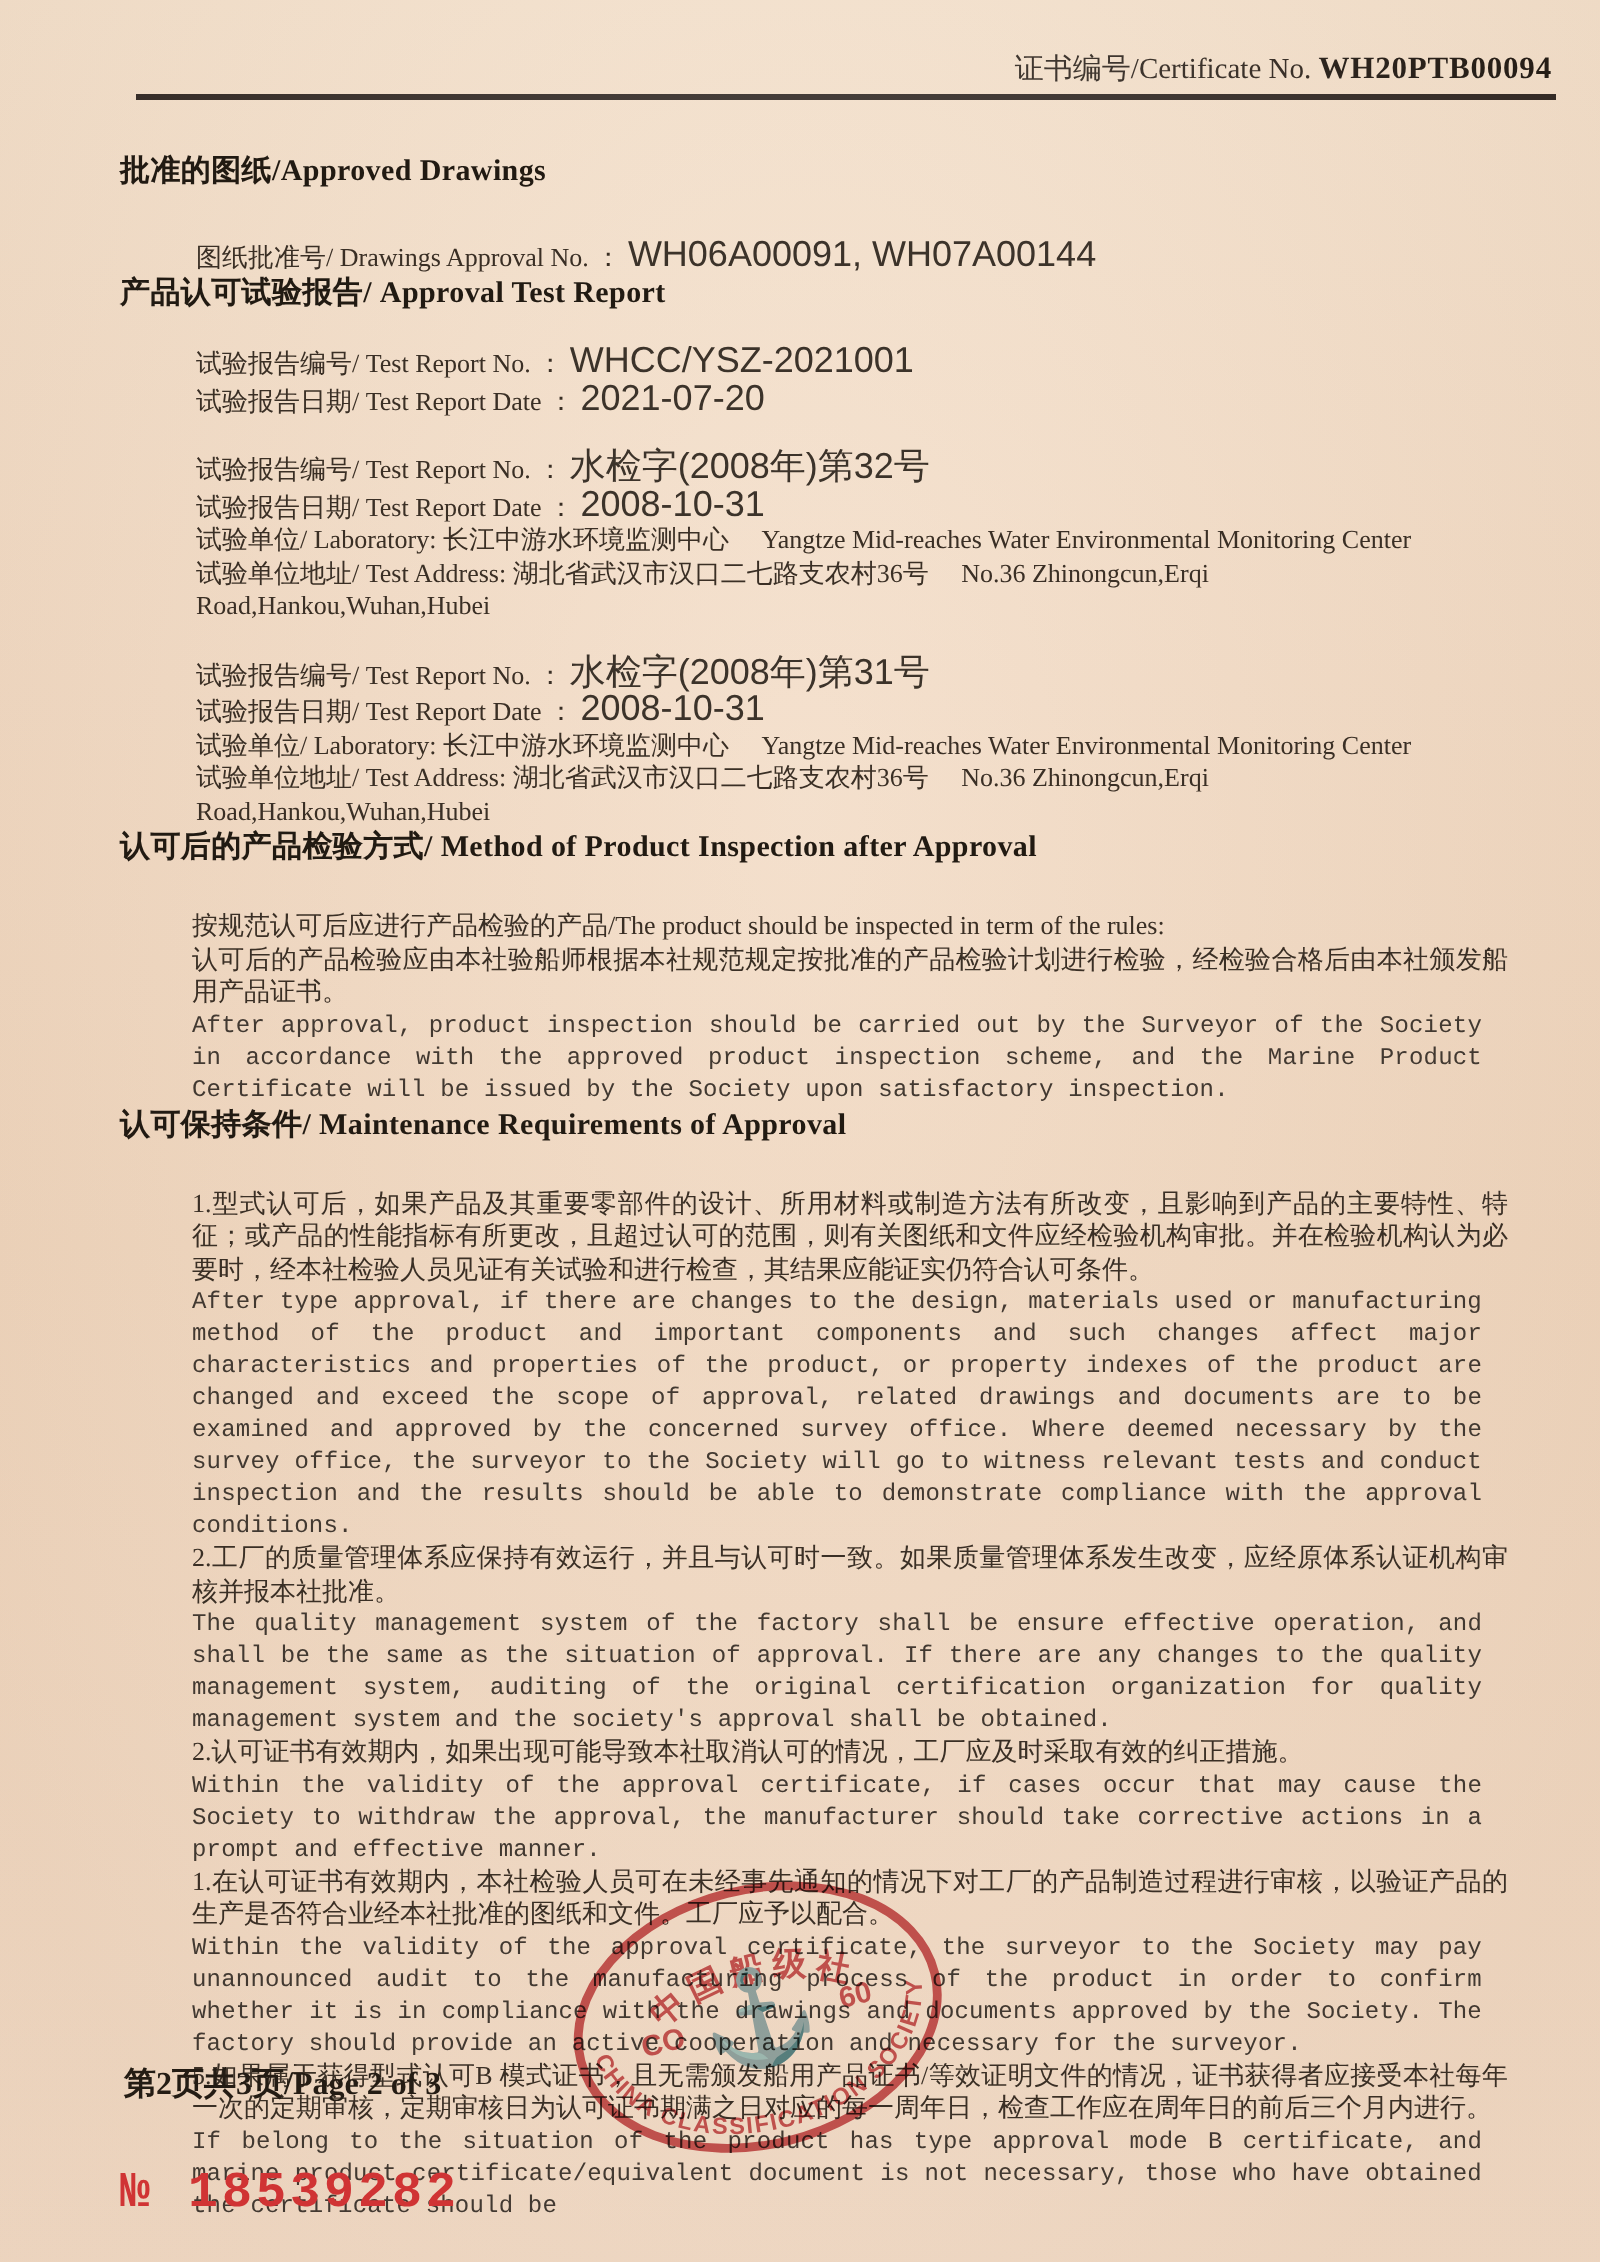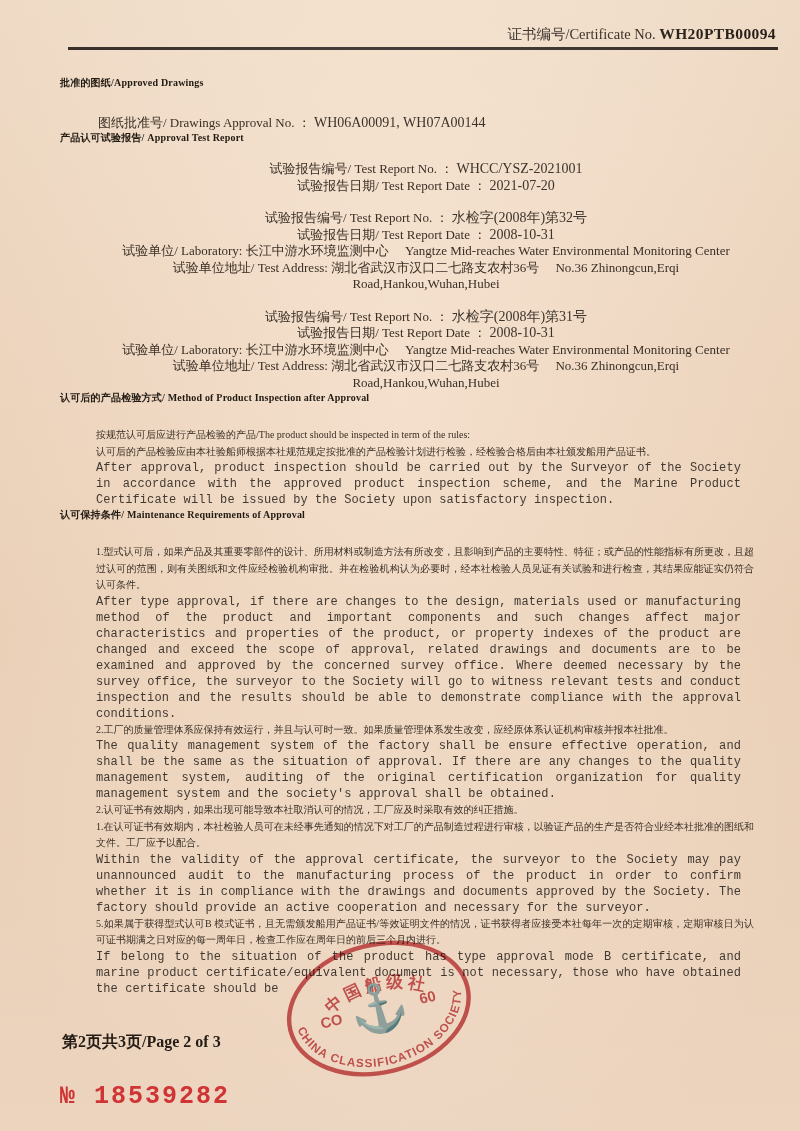--- a/index.html
+++ b/index.html
@@ -9,28 +9,28 @@
     font-family:"Liberation Serif",serif;color:#33291f;
   }
   .page::after{
     content:"";position:absolute;inset:0;pointer-events:none;
     background:radial-gradient(ellipse at 50% 35%,rgba(255,255,255,.18),rgba(120,80,50,.06) 85%);
   }
   .hdr{position:absolute;top:25px;right:24px;font-size:14.5px;color:#2a211a;}
   .hdr b{font-size:15.5px;letter-spacing:.4px;color:#1c150f;}
   .rule{position:absolute;top:47px;left:68px;width:710px;height:2.5px;background:#2c2420;}
   .content{position:absolute;left:60px;top:76px;width:694px;z-index:2;}
-  h2.sec{margin:0;font-size:10px;font-weight:bold;color:#211a12;letter-spacing:.2px;}
+  h2.sec{margin:0;font-size:15px;font-weight:bold;color:#211a12;letter-spacing:.2px;}
   .mt-a{margin-top:10px}.mt-b{margin-top:24px}.mt-c{margin-top:30px}
   .mt-d{margin-top:16px}.mt-e{margin-top:40px}.mt-f{margin-top:22px}.mt-g{margin-top:36px}
   .fieldline{margin-left:38px;font-size:13px;line-height:17px;color:#3a2f25;}
-  .mono{font-family:Liberation Serif, serif;font-size:14px;color:#3c332a;}
+  .mono{font-family:Liberation Sans, sans-serif;font-size:18px;color:#3c332a;}
   .report{margin-left:38px;font-size:13px;line-height:16.5px;color:#3a2f25;}
-  .report .row{text-align:center;}
-  .zh{margin:0 0 0 36px;font-size:10px;line-height:16.5px;text-align:justify;color:#3a2f25;}
+  .report .row{text-align:left;}
+  .zh{margin:0 0 0 36px;font-size:13px;line-height:16.5px;text-align:justify;color:#3a2f25;}
   .en{margin:0 13px 0 36px;font-family:"Liberation Mono","DejaVu Sans Mono",monospace;
       font-size:12px;line-height:16px;letter-spacing:.1px;text-align:justify;color:#423931;}
   .stamp{
     position:absolute;left:281px;top:934px;width:196px;height:150px;z-index:3;
     transform:rotate(-14deg);opacity:.82;mix-blend-mode:multiply;pointer-events:none;
   }
   .footer-page{position:absolute;left:62px;top:1032px;font-size:16px;font-weight:bold;color:#241c14;z-index:2;}
   .serial{position:absolute;left:60px;top:1082px;z-index:2;
     font-family:"Liberation Mono","DejaVu Sans Mono",monospace;
     font-size:25px;font-weight:bold;letter-spacing:2px;color:#d03434;}
@@ -81,20 +81,21 @@
       <p class="en">After approval, product inspection should be carried out by the Surveyor of the Society in accordance with the approved product inspection scheme, and the Marine Product Certificate will be issued by the Society upon satisfactory inspection.</p>
     </div>
 
     <h2 class="sec mt-g">认可保持条件/ Maintenance Requirements of Approval</h2>
     <div class="mt-f">
       <p class="zh">1.型式认可后，如果产品及其重要零部件的设计、所用材料或制造方法有所改变，且影响到产品的主要特性、特征；或产品的性能指标有所更改，且超过认可的范围，则有关图纸和文件应经检验机构审批。并在检验机构认为必要时，经本社检验人员见证有关试验和进行检查，其结果应能证实仍符合认可条件。</p>
       <p class="en">After type approval, if there are changes to the design, materials used or manufacturing method of the product and important components and such changes affect major characteristics and properties of the product, or property indexes of the product are changed and exceed the scope of approval, related drawings and documents are to be examined and approved by the concerned survey office. Where deemed necessary by the survey office, the surveyor to the Society will go to witness relevant tests and conduct inspection and the results should be able to demonstrate compliance with the approval conditions.</p>
       <p class="zh">2.工厂的质量管理体系应保持有效运行，并且与认可时一致。如果质量管理体系发生改变，应经原体系认证机构审核并报本社批准。</p>
       <p class="en">The quality management system of the factory shall be ensure effective operation, and shall be the same as the situation of approval. If there are any changes to the quality management system, auditing of the original certification organization for quality management system and the society's approval shall be obtained.</p>
       <p class="zh">2.认可证书有效期内，如果出现可能导致本社取消认可的情况，工厂应及时采取有效的纠正措施。</p>
+      <p class="en">Within the validity of the approval certificate, if cases occur that may cause the Society to withdraw the approval, the manufacturer should take corrective actions in a prompt and effective manner.</p>
       <p class="zh">1.在认可证书有效期内，本社检验人员可在未经事先通知的情况下对工厂的产品制造过程进行审核，以验证产品的生产是否符合业经本社批准的图纸和文件。工厂应予以配合。</p>
       <p class="en">Within the validity of the approval certificate, the surveyor to the Society may pay unannounced audit to the manufacturing process of the product in order to confirm whether it is in compliance with the drawings and documents approved by the Society. The factory should provide an active cooperation and necessary for the surveyor.</p>
       <p class="zh">5.如果属于获得型式认可B 模式证书，且无需颁发船用产品证书/等效证明文件的情况，证书获得者应接受本社每年一次的定期审核，定期审核日为认可证书期满之日对应的每一周年日，检查工作应在周年日的前后三个月内进行。</p>
       <p class="en">If belong to the situation of the product has type approval mode B certificate, and marine product certificate/equivalent document is not necessary, those who have obtained the certificate should be</p>
     </div>
   </div>
 
   <div class="stamp">
     <svg width="196" height="150" viewBox="0 0 200 153">
       <defs>

